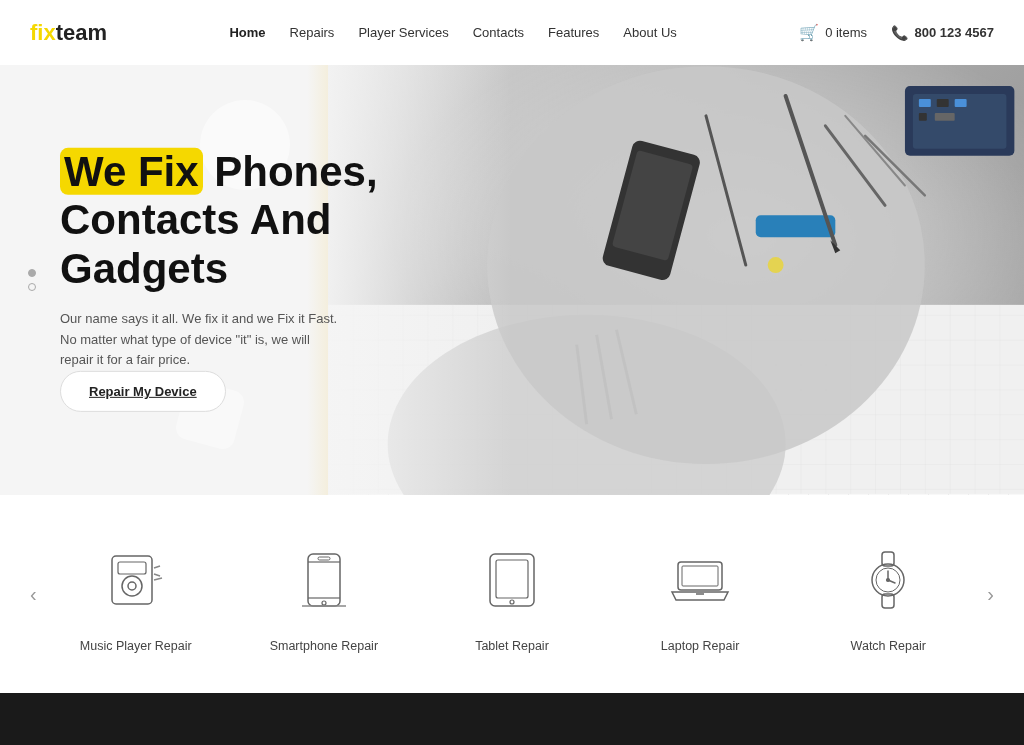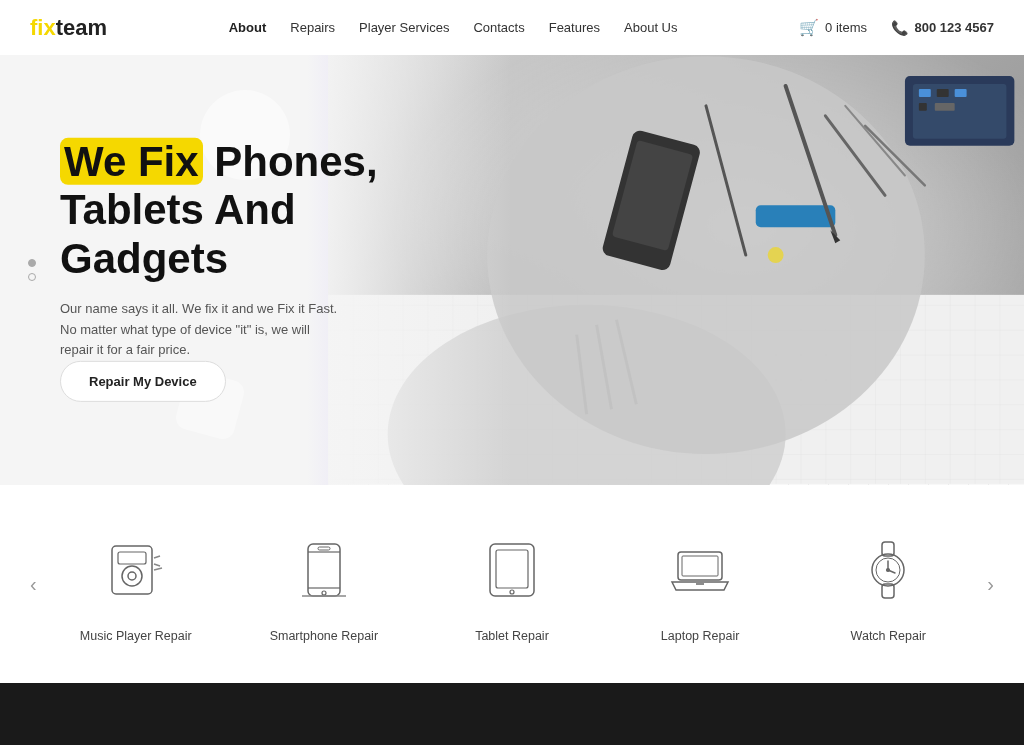--- a/index.html
+++ b/index.html
@@ -4,21 +4,21 @@
   <style>
     * { margin: 0; padding: 0; box-sizing: border-box; }
     body { font-family: 'Arial', sans-serif; width: 1024px; overflow-x: hidden; }
 
     
     header {
       display: flex;
       align-items: center;
       justify-content: space-between;
       padding: 0 30px;
-      height: 55px;
+      height: 65px;
       background: #fff;
       position: relative;
       z-index: 10;
     }
     .logo {
       font-size: 22px;
       font-weight: 700;
       color: #222;
     }
     .logo span { color: #f5d800; }
@@ -54,21 +54,21 @@
       font-weight: 600;
       color: #333;
     }
     .phone-icon { font-size: 14px; color: #f5d800; }
 
     
     .hero {
       position: relative;
       width: 100%;
       height: 430px;
-      background: #c4b5fd;
+      background: #eab308;
       overflow: hidden;
     }
     .hero-bg {
       position: absolute;
       right: 0;
       top: 0;
       width: 68%;
       height: 100%;
       background: linear-gradient(135deg, #d8d8d8 0%, #b0b0b0 40%, #888 100%);
       overflow: hidden;
@@ -118,20 +118,21 @@
     }
     .hero-btn {
       background: #fff;
       border: 1.5px solid #ddd;
       border-radius: 25px;
       padding: 12px 28px;
       font-size: 13px;
       font-weight: 600;
       color: #222;
       cursor: pointer;
+      text-decoration: underline;
     }
     
     .deco-circle-1 {
       position: absolute;
       top: 35px;
       left: 200px;
       width: 90px;
       height: 90px;
       border-radius: 50%;
       background: rgba(255,255,255,0.5);
@@ -273,21 +274,21 @@
     }
   </style>
 </head>
 <body>
 
 <header>
   <div class="logo">
     <span>fix</span><span style="color:#222;">team</span>
   </div>
   <nav>
-    <a href="#" class="active">About</a>
+    <a href="#" class="active">Home</a>
     <a href="#">Repairs</a>
     <a href="#">Player Services</a>
     <a href="#">Contacts</a>
     <a href="#">Features</a>
     <a href="#">About Us</a>
   </nav>
   <div class="header-right">
     <button class="cart-btn">
       <span class="cart-icon">🛒</span>
       <span>0 items</span>
@@ -359,21 +360,21 @@
   <div class="deco-circle-2"></div>
 
   <div class="slide-dots">
     <div class="dot active"></div>
     <div class="dot"></div>
   </div>
 
   <div class="hero-content">
     <h1 class="hero-title">
       <span class="highlight">We Fix</span><span> Phones,</span><br>
-      <span>Tablets And</span><br>
+      <span>Contacts And</span><br>
       <span>Gadgets</span>
     </h1>
     <p class="hero-desc">Our name says it all. We fix it and we Fix it Fast. No matter what type of device "it" is, we will repair it for a fair price.</p>
     <button class="hero-btn">Repair My Device</button>
   </div>
 </section>
 
 <section class="services">
   <div class="services-inner">
     <button class="arrow-btn">‹</button>

